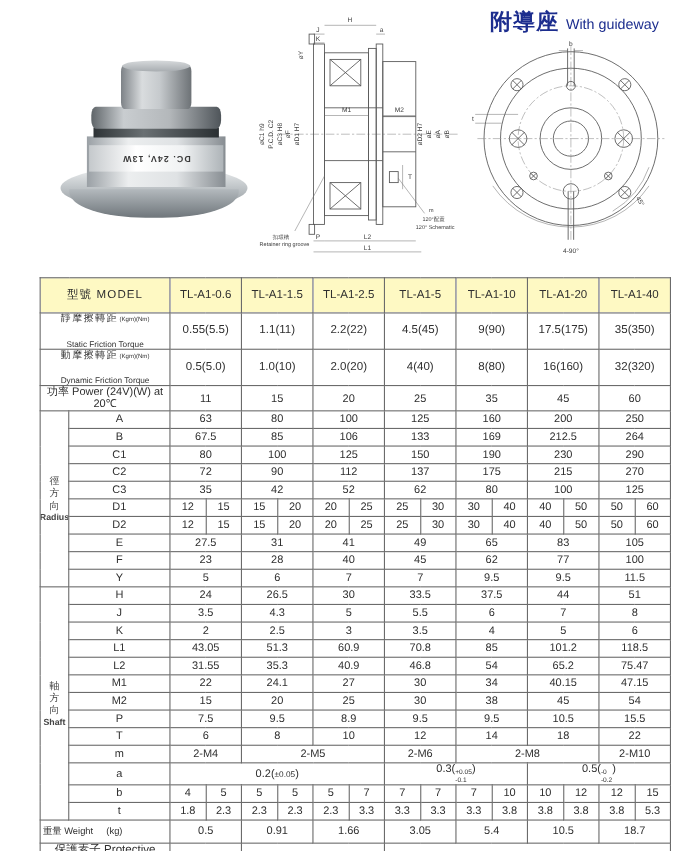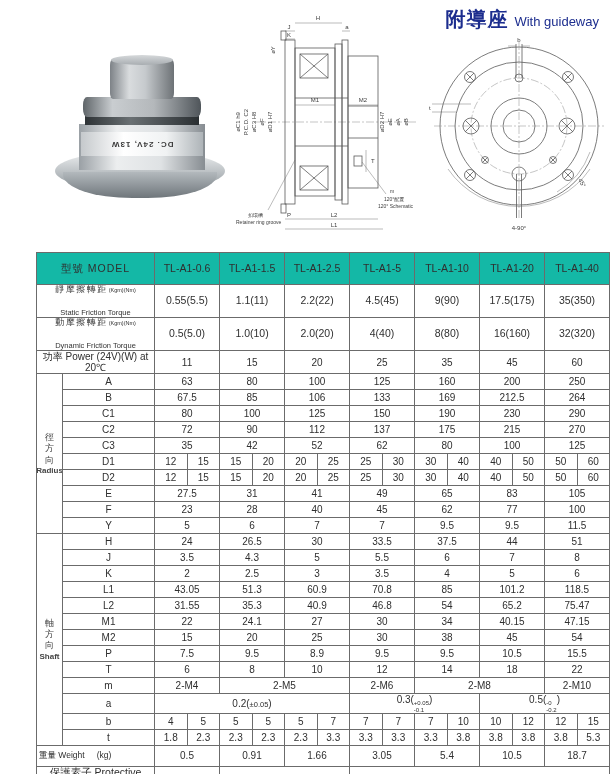--- a/index.html
+++ b/index.html
@@ -39,21 +39,21 @@
   .draw text{font-family:"Liberation Sans",sans-serif;font-size:6px;fill:#3c3c3c;}
   .draw text.note{font-size:5px;}
   .ln{stroke:#5a5a5a;fill:none;stroke-width:0.8;}
   .thin{stroke:#6a6a6a;fill:none;stroke-width:0.45;}
   .cl{stroke:#8a8a8a;fill:none;stroke-width:0.5;stroke-dasharray:8 2 2 2;}
 
   
   table.spec{position:absolute;left:36px;top:252px;width:573px;border-collapse:collapse;table-layout:fixed;}
   table.spec td{border:1px solid #6b6b6b;text-align:center;vertical-align:middle;
                 padding:0;font-size:10px;color:#2f2f2f;line-height:1.1;overflow:hidden;}
-  tr.hdr td{background:#14b8a6;font-size:10.5px;height:31px;}
+  tr.hdr td{background:#fef9c3;font-size:10.5px;height:31px;}
   td.mh{font-size:13px;letter-spacing:1px;}
   tr.spec-r td{height:29px;font-size:10.5px;}
   td.lab{text-align:left;padding-left:4px;}
   .slab .l1{font-size:9px;letter-spacing:1.5px;color:#333;white-space:nowrap;}
   .slab .l1 .unit{font-size:5.5px;letter-spacing:0;margin-left:1px;}
   .slab .l2{font-size:7.5px;margin-top:14px;color:#333;letter-spacing:0;}
   tr.pow td{height:21px;}
   td.plab{font-size:8.5px;}
   tr.dim td{height:15px;font-size:10px;}
   td.dlab{font-size:10px;}

